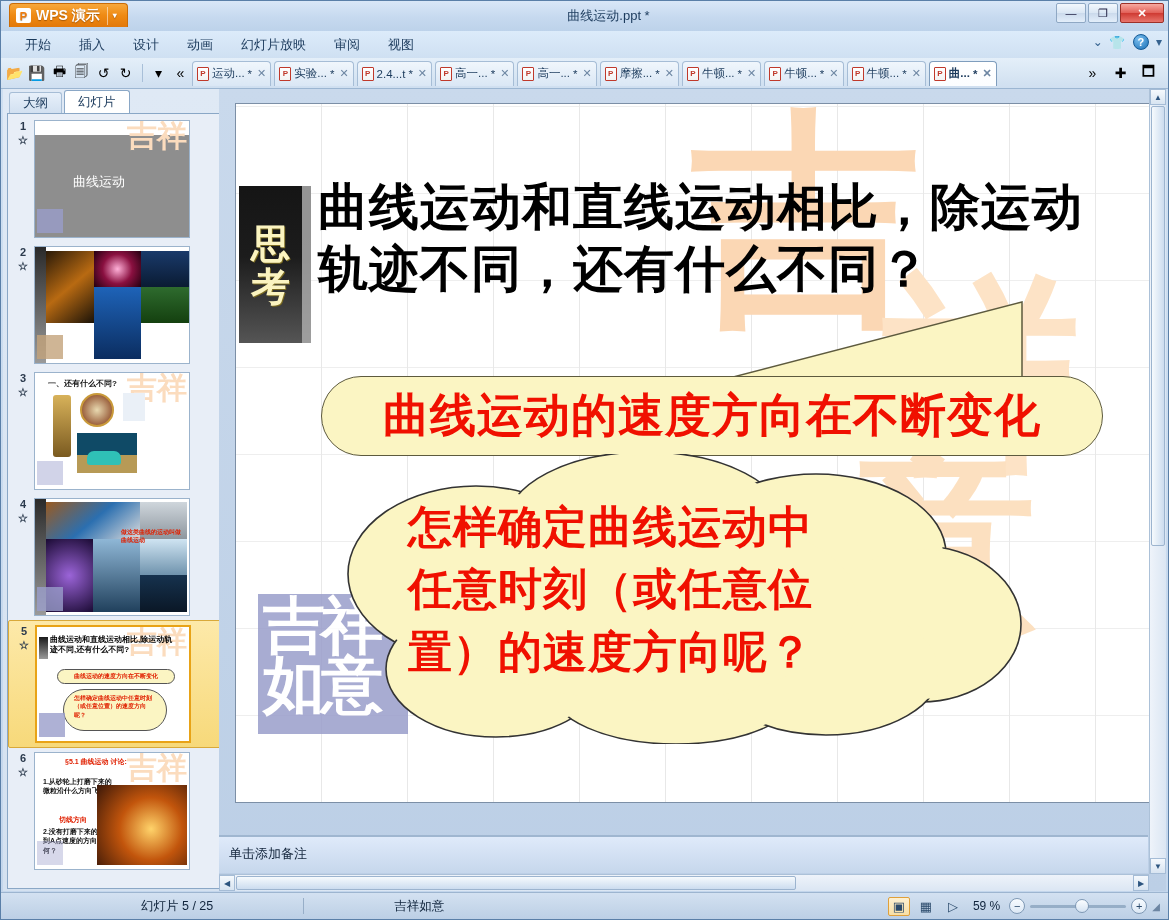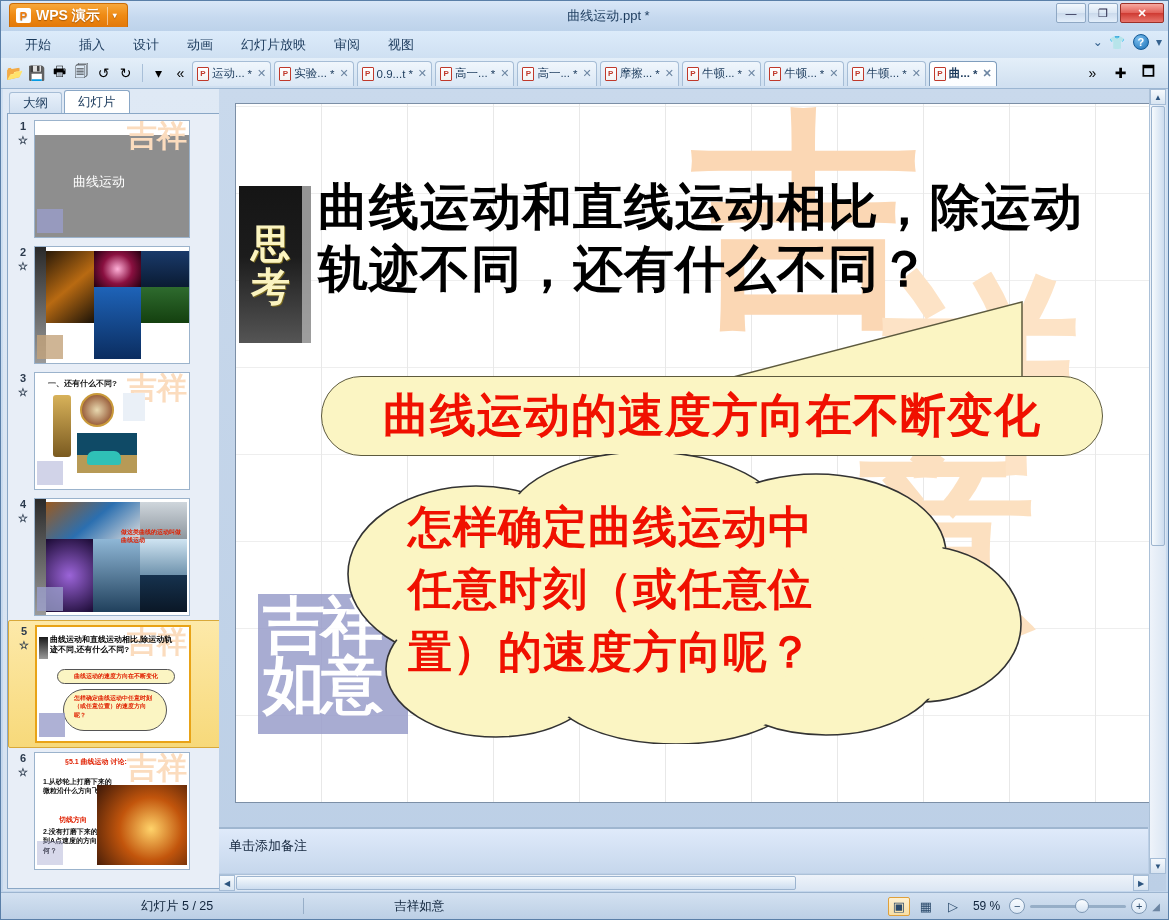--- a/index.html
+++ b/index.html
@@ -221,21 +221,21 @@
   .sbv-dn { position: absolute; bottom: 0; left: 0; right: 0; height: 16px; }
   .sbh-lt { position: absolute; left: 0; top: 0; bottom: 0; width: 16px; }
   .sbh-rt { position: absolute; right: 0; top: 0; bottom: 0; width: 16px; }
   .sbv-thumb { position: absolute; top: 17px; left: 1px; right: 1px; height: 440px;
     background: linear-gradient(90deg,#f6fafd,#ccdcef); border: 1px solid #9cb4cf; border-radius: 2px; }
   .sbh-thumb { position: absolute; left: 17px; top: 1px; bottom: 1px; width: 560px;
     background: linear-gradient(180deg,#f6fafd,#ccdcef); border: 1px solid #9cb4cf; border-radius: 2px; }
 
   
   .notes {
-    position: absolute; left: 0; right: 18px; bottom: 18px; height: 46px;
+    position: absolute; left: 0; right: 18px; bottom: 18px; height: 38px;
     background: linear-gradient(180deg,#dfeafa 0%,#c6d7ec 100%);
     border-top: 2px solid #9fb6d0; padding: 8px 0 0 10px;
     font-size: 13px; color: #11233a;
   }
 
   
   .statusbar {
     position: absolute; left: 0; right: 0; bottom: 0; height: 27px;
     background: linear-gradient(180deg,#d3e1f1 0%,#bccfe5 100%);
     border-top: 1px solid #9db5d0; display: flex; align-items: center;
@@ -315,21 +315,21 @@
       <span class="tab-x">✕</span>
     </div>
     <div class="doctab">
       <span class="ppt-ico">P</span>
       <span>实验...</span>
       <span>*</span>
       <span class="tab-x">✕</span>
     </div>
     <div class="doctab">
       <span class="ppt-ico">P</span>
-      <span>0.9...t</span>
+      <span>2.4...t</span>
       <span>*</span>
       <span class="tab-x">✕</span>
     </div>
     <div class="doctab">
       <span class="ppt-ico">P</span>
       <span>高一...</span>
       <span>*</span>
       <span class="tab-x">✕</span>
     </div>
     <div class="doctab">

